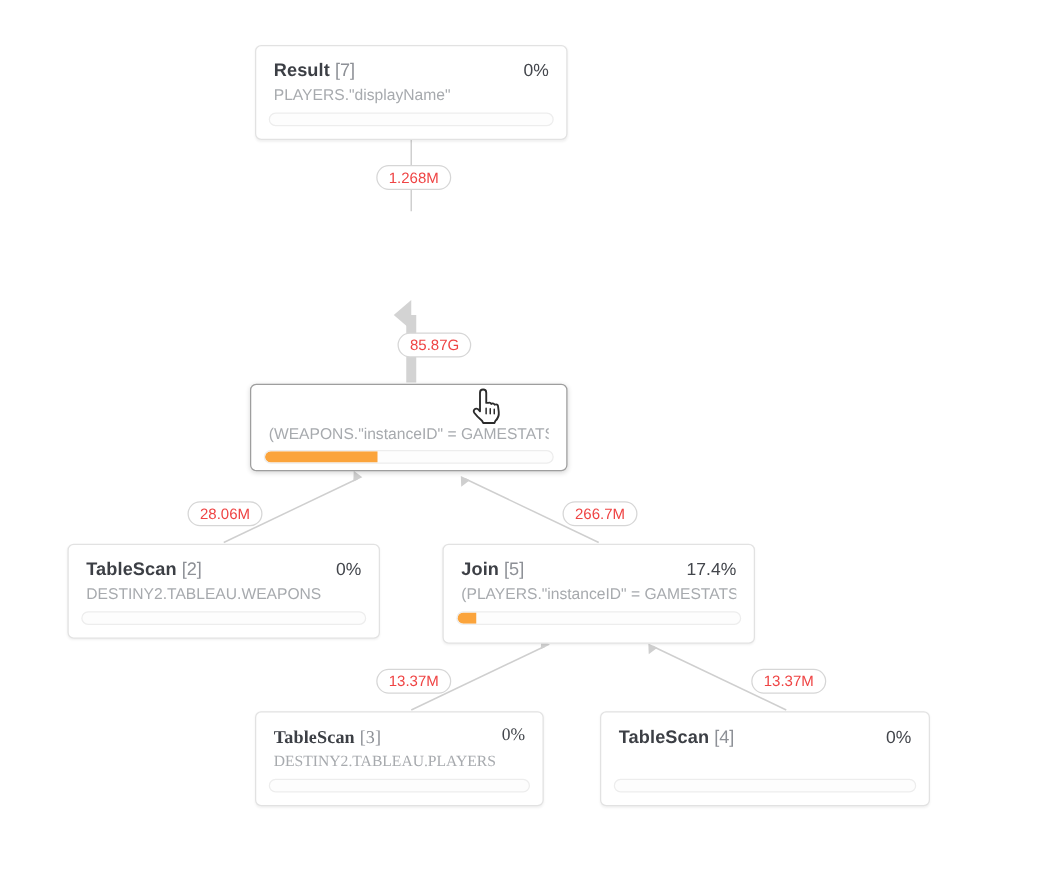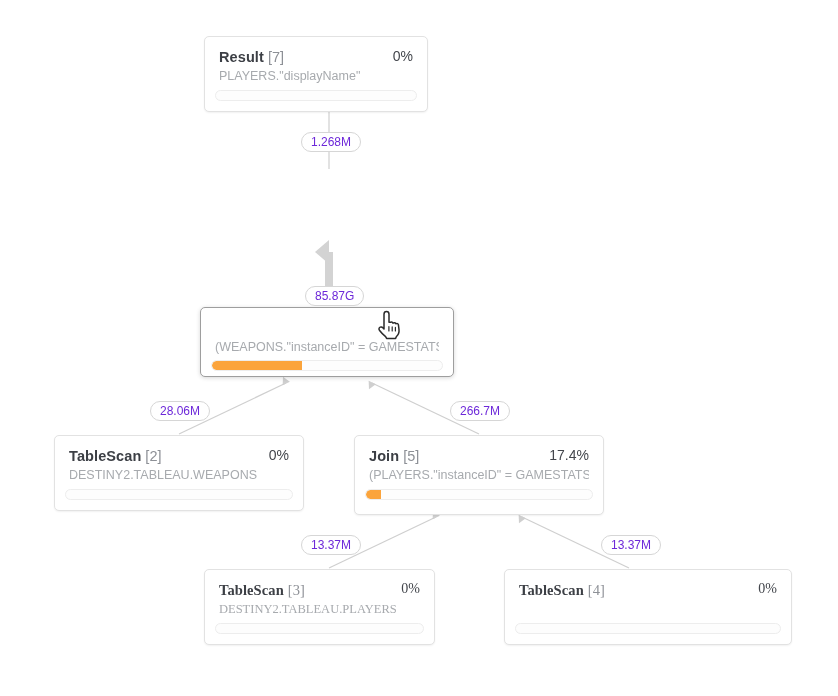--- a/index.html
+++ b/index.html
@@ -106,21 +106,21 @@
   
   .pill {
     position: absolute;
     box-sizing: border-box;
     height: 20px;
     padding: 0 9px;
     background: #ffffff;
     border: 1px solid #d6d6d6;
     border-radius: 10px;
     font-size: 12px;
-    color: #6d28d9;
+    color: #ef4444;
     line-height: 18px;
     text-align: center;
     white-space: nowrap;
   }
 
   
   #cursor {
     position: absolute;
     width: 26px;
     height: 30px;
@@ -160,21 +160,21 @@
 
     <g>
       <line x1="329" y1="568" x2="436" y2="517" stroke="#cfcfcf" stroke-width="1.2" marker-end="url(#ah-thin)"></line>
     </g>
 
     <g>
       <line x1="629" y1="568" x2="522" y2="517" stroke="#cfcfcf" stroke-width="1.2" marker-end="url(#ah-thin)"></line>
     </g>
   </svg>
 
-  <div class="node" style="left:204px; top:36px; width:224px; height:76px;">
+  <div class="node" style="left:204px; top:36px; width:250px; height:76px;">
     <div class="node-head">
       <span class="node-title">Result</span><span class="node-id">[7]</span>
       <span class="node-pct">0%</span>
     </div>
     <div class="node-sub">PLAYERS."displayName"</div>
     <div class="bar-track" style="top:53px;">
       <div class="bar-fill zero" style="width:0%;"></div>
     </div>
   </div>
 
@@ -212,33 +212,33 @@
     <div class="node-head">
       <span class="node-title">TableScan</span><span class="node-id">[3]</span>
       <span class="node-pct">0%</span>
     </div>
     <div class="node-sub">DESTINY2.TABLEAU.PLAYERS</div>
     <div class="bar-track" style="top:53px;">
       <div class="bar-fill zero" style="width:0%;"></div>
     </div>
   </div>
 
-  <div class="node" style="left:504px; top:569px; width:288px; height:76px;font-family:Liberation Serif, serif;">
+  <div class="node" style="left:480px; top:569px; width:264px; height:76px;">
     <div class="node-head">
       <span class="node-title">TableScan</span><span class="node-id">[4]</span>
       <span class="node-pct">0%</span>
     </div>
     <div class="bar-track" style="top:53px;">
       <div class="bar-fill zero" style="width:0%;"></div>
     </div>
   </div>
 
   <div class="pill" style="left:301px; top:132px;">1.268M</div>
 
-  <div class="pill" style="left:305px; top:266px;margin-top:20px;">85.87G</div>
+  <div class="pill" style="left:318px; top:266px;">85.87G</div>
 
   <div class="pill" style="left:150px; top:401px;text-align:right;">28.06M</div>
 
   <div class="pill" style="left:450px; top:401px;">266.7M</div>
 
   <div class="pill" style="left:301px; top:535px;">13.37M</div>
 
   <div class="pill" style="left:601px; top:535px;">13.37M</div>
 
   <svg id="cursor" viewBox="0 0 26 30" style="left:375px; top:310px;">

